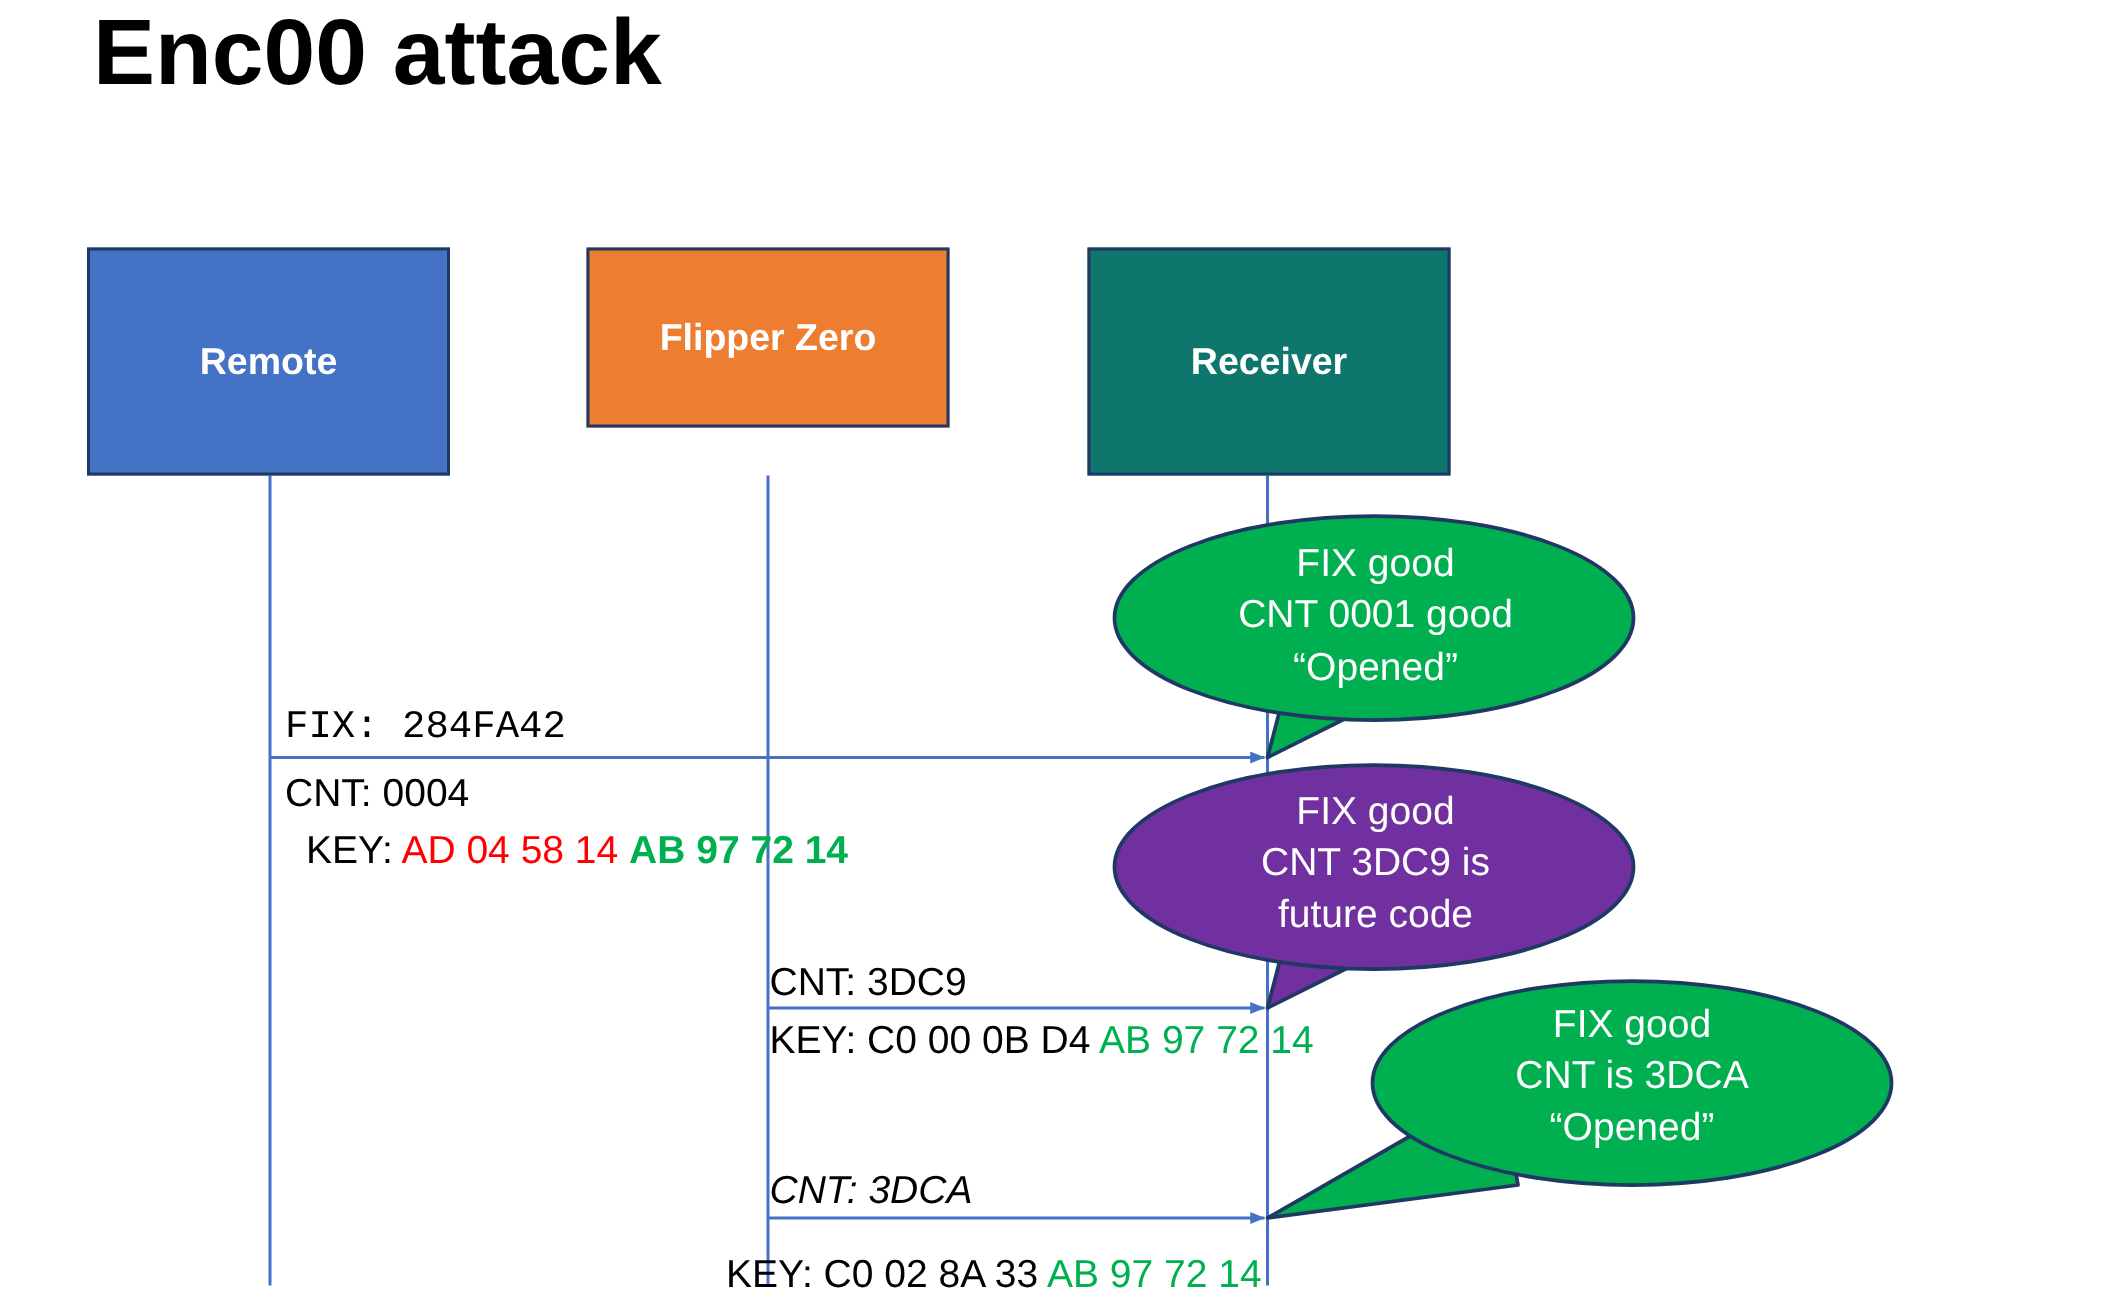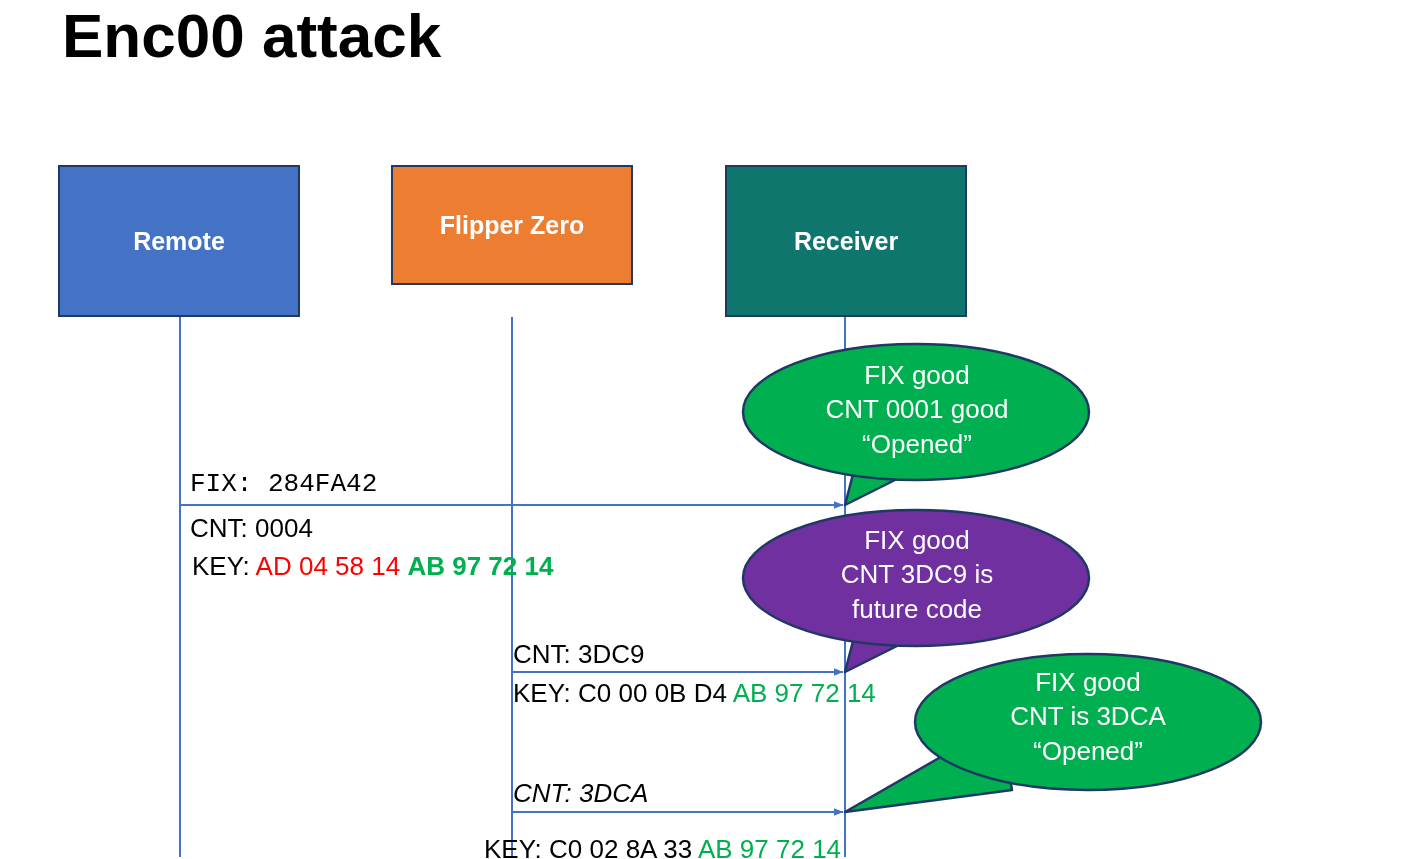--- a/index.html
+++ b/index.html
@@ -66,21 +66,21 @@
     line-height: 1.18;
     white-space: nowrap;
     color: #000000;
   }
   .hex-red   { color: #FF0000; }
   .hex-green { color: #00B050; }
   .hex-green-bold { color: #00B050; font-weight: bold; }
 
   #msg1-fix { left: 190px; top: 469px; font-family: Liberation Mono, monospace; }
   #msg1-cnt { left: 190px; top: 513px; }
-  #msg1-key { left: 192px; top: 551px; }
+  #msg1-key { left: 204px; top: 551px; }
 
   #msg2-cnt { left: 513px; top: 639px; }
   #msg2-key { left: 513px; top: 678px; }
 
   #msg3-cnt { left: 513px; top: 778px; font-style: italic; }
   #msg3-key { left: 484px; top: 820px; margin-top: 14px; }
 
   
   .bubble-text {
     position: absolute;

